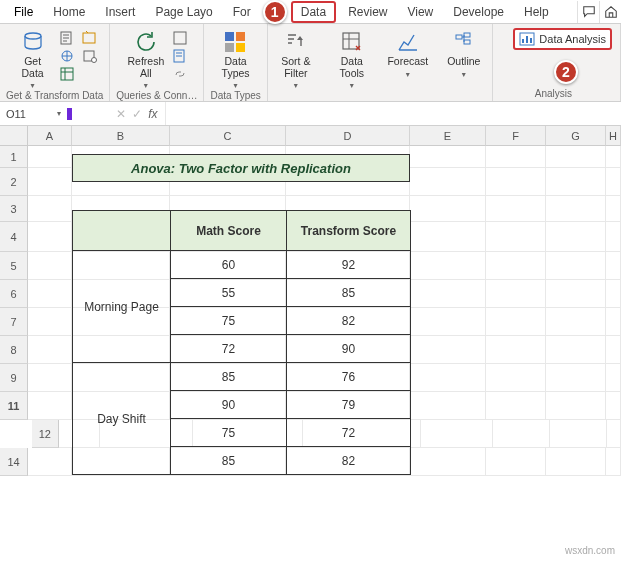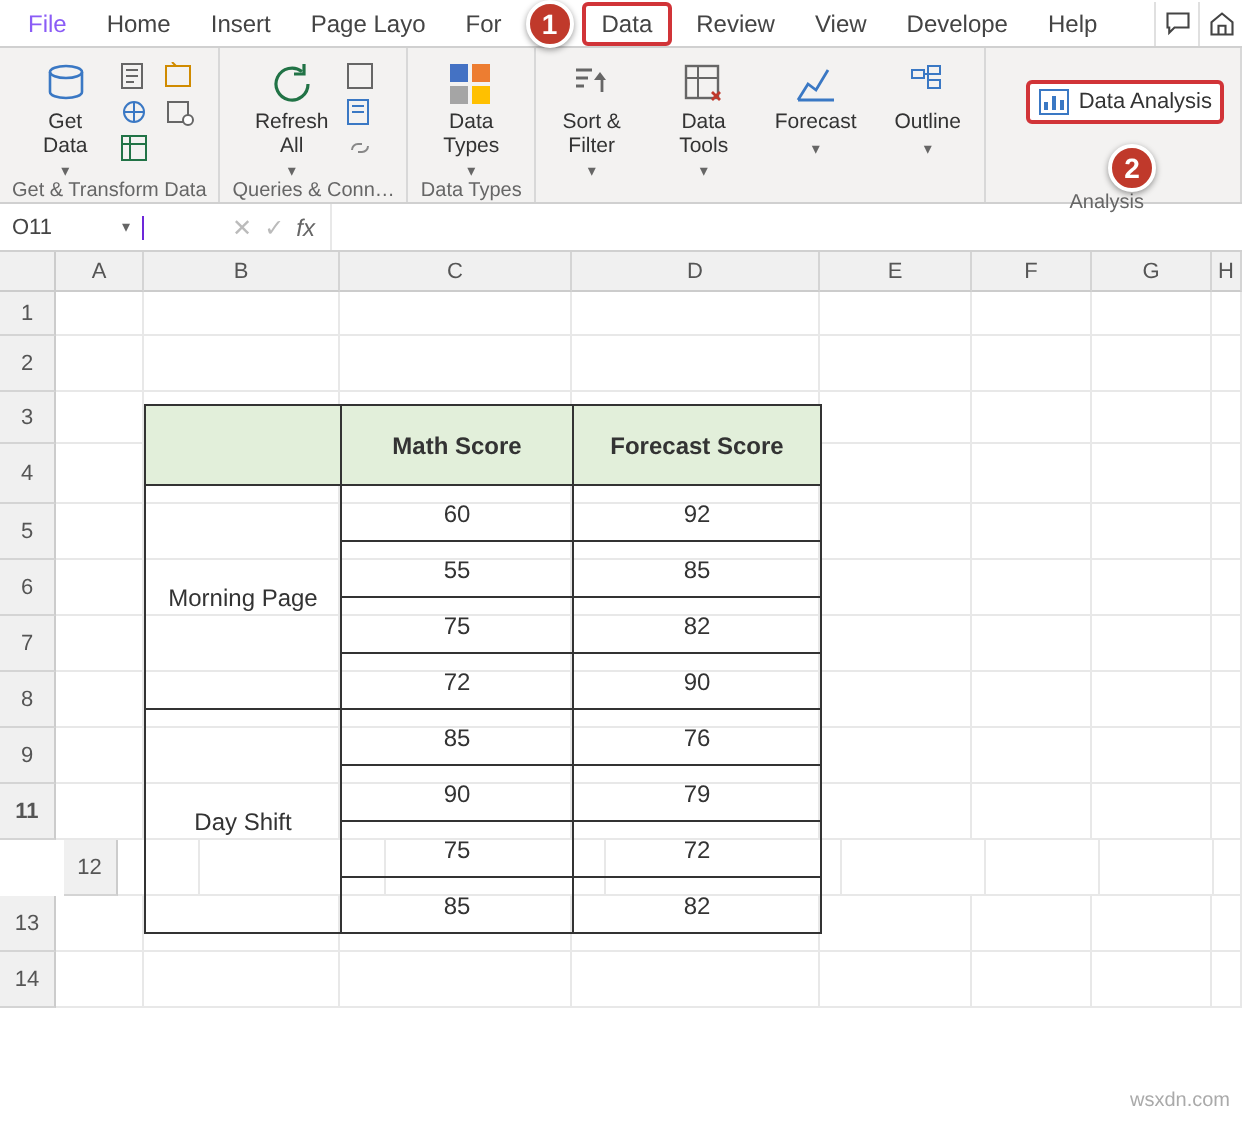--- a/index.html
+++ b/index.html
@@ -16,28 +16,28 @@
 .ribbon { display: flex; height: 78px; background: #f3f2f1; border-bottom: 1px solid #d0d0d0; }
 .group { display: flex; flex-direction: column; align-items: center; justify-content: space-between; padding: 2px 6px 1px 6px; border-right: 1px solid #d8d8d8; position: relative; }
 .group-body { display: flex; align-items: flex-start; gap: 4px; flex: 1; }
 .group-label { font-size: 10px; color: #666; padding-bottom: 1px; white-space: nowrap; }
 .big-btn { display: flex; flex-direction: column; align-items: center; justify-content: center; width: 44px; gap: 2px; cursor: pointer; padding-top: 4px; }
 .big-btn .lbl { font-size: 10.5px; text-align: center; line-height: 1.1; }
 .small-col { display: flex; flex-direction: column; gap: 2px; padding-top: 4px; }
 .small-ic { width: 18px; height: 16px; display: flex; align-items: center; justify-content: center; }
 .chev { font-size: 8px; color: #666; }
 
-.highlight-btn { border: 2px solid #d13438; border-radius: 3px; padding: 2px 4px; display: flex; align-items: center; gap: 4px; background: #fff; cursor: pointer; margin-top: 14px; }
+.highlight-btn { border: 2px solid #d13438; border-radius: 3px; padding: 2px 4px; display: flex; align-items: center; gap: 4px; background: #fff; cursor: pointer; margin-top: 2px; }
 .highlight-btn .lbl { font-size: 11px; }
 
 .callout { position: absolute; width: 24px; height: 24px; border-radius: 50%; background: #c0392b; color: #fff; font-weight: bold; display: flex; align-items: center; justify-content: center; font-size: 14px; border: 2px solid #fff; box-shadow: 0 1px 3px rgba(0,0,0,0.4); z-index: 10; }
 
 
 .fbar { display: flex; align-items: center; height: 24px; border-bottom: 1px solid #d0d0d0; }
-.namebox { width: 72px; border-right: 1px solid #6d28d9; padding: 0 6px; display: flex; align-items: center; justify-content: space-between; font-size: 11px; color: #444; }
+.namebox { width: 72px; border-right: 5px solid #6d28d9; padding: 0 6px; display: flex; align-items: center; justify-content: space-between; font-size: 11px; color: #444; }
 .fxbtns { display: flex; align-items: center; gap: 6px; padding: 0 8px; color: #bbb; border-right: 1px solid #e8e8e8; height: 100%; }
 .fxinput { flex: 1; padding: 0 6px; }
 
 
 .grid { position: relative; }
 .col-headers { display: flex; height: 20px; background: #f0f0f0; }
 .corner { width: 28px; border-right: 1px solid #ccc; border-bottom: 1px solid #ccc; background: #f0f0f0; }
 .ch { border-right: 1px solid #d4d4d4; border-bottom: 1px solid #ccc; display: flex; align-items: center; justify-content: center; font-size: 11px; color: #555; background: #f0f0f0; }
 .row { display: flex; }
 .rh { width: 28px; border-right: 1px solid #ccc; border-bottom: 1px solid #d4d4d4; background: #f0f0f0; display: flex; align-items: center; justify-content: center; font-size: 11px; color: #555; }
@@ -58,21 +58,21 @@
 .th-chem { width: 124px; }
 
 .watermark { position: absolute; right: 6px; bottom: 6px; font-size: 10px; color: #aaa; }
 
 svg { display: block; }
 </style>
 </head>
 <body>
 
 <div class="tabstrip">
-  <div class="tab" style="color:#8b5cf6;">File</div>
+  <div class="tab" style="color:#000000;">File</div>
   <div class="tab">Home</div>
   <div class="tab">Insert</div>
   <div class="tab">Page Layo</div>
   <div class="tab">For</div>
   <div class="callout" style="position:static;margin:0 2px;">1</div>
   <div class="tab highlight">Data</div>
   <div class="tab">Review</div>
   <div class="tab">View</div>
   <div class="tab">Develope</div>
   <div class="tab">Help</div>
@@ -403,52 +403,42 @@
         <div class="rh">12</div>
         <div class="cell cA"></div>
         <div class="cell cB"></div>
         <div class="cell cC"></div>
         <div class="cell cD"></div>
         <div class="cell cE"></div>
         <div class="cell cF"></div>
         <div class="cell cG"></div>
         <div class="cell cH"></div>
       </div>
-      <div class="row" style="height: 28px;">
-        <div class="rh">13</div>
-        <div class="cell cA"></div>
-        <div class="cell cB"></div>
-        <div class="cell cC"></div>
-        <div class="cell cD"></div>
-        <div class="cell cE"></div>
-        <div class="cell cF"></div>
-        <div class="cell cG"></div>
-        <div class="cell cH"></div>
-      </div>
       <div class="row" style="height: 28px; justify-content: flex-end;">
         <div class="rh">14</div>
         <div class="cell cA"></div>
         <div class="cell cB"></div>
         <div class="cell cC"></div>
         <div class="cell cD"></div>
         <div class="cell cE"></div>
         <div class="cell cF"></div>
         <div class="cell cG"></div>
         <div class="cell cH"></div>
       </div>
     </div>
 
   <div class="overlay">
     <div style="height:0;"></div>
+    <div class="title-banner" style="margin-top:-20px;">Anova: Two Factor with Replication</div>
     <table class="data-table">
       <tbody>
           <tr>
         <th class="th-cat"></th>
         <th class="th-math">Math Score</th>
-        <th class="th-chem">Forecast Score</th>
+        <th class="th-chem">Transform Score</th>
       </tr>
       </tbody>
         <tbody id="table-body">
           <tr>
             <td rowspan="4" class="th-cat">Morning Page</td>
             <td>60</td>
             <td>92</td>
           </tr>
           <tr>
             <td>55</td>

